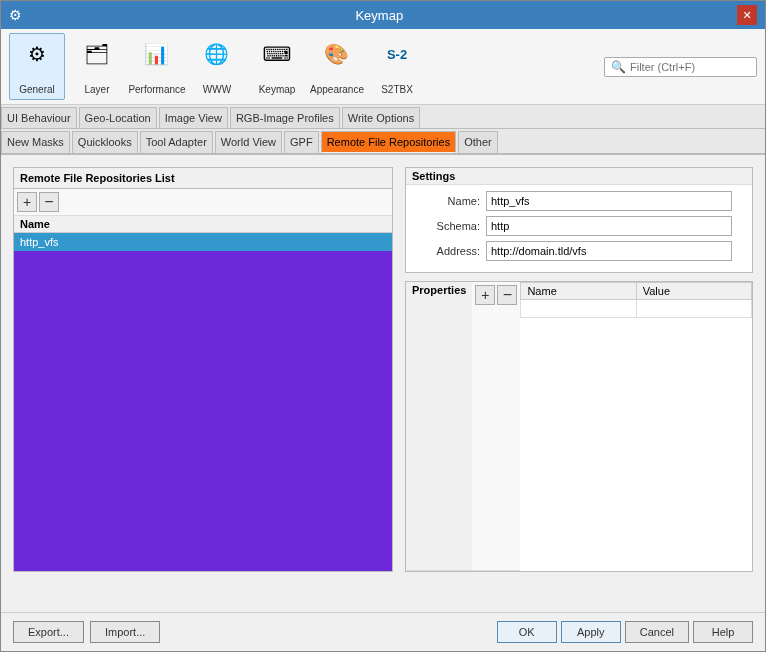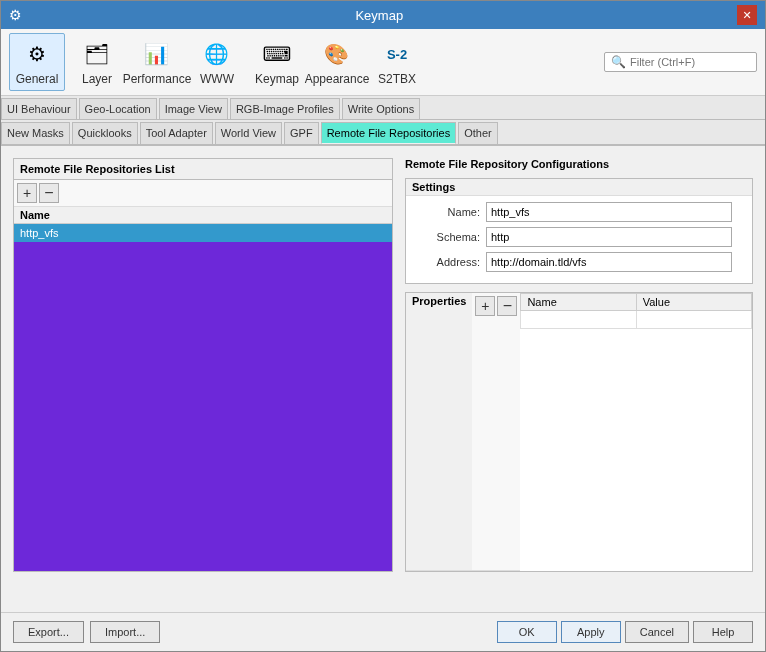--- a/index.html
+++ b/index.html
@@ -79,23 +79,23 @@
     .toolbar-item.active { background: #ddeeff; border-color: #7ab0d8; }
     .toolbar-icon {
       width: 32px;
       height: 32px;
       display: flex;
       align-items: center;
       justify-content: center;
       font-size: 20px;
     }
     .toolbar-label {
-      font-size: 12px;
+      font-size: 10px;
       text-align: center;
-      margin-top: 2px;
+      margin-top: 14px;
       color: #333;
     }
     .filter-box {
       margin-left: auto;
       display: flex;
       align-items: center;
       border: 1px solid #aaa;
       background: white;
       padding: 2px 6px;
       border-radius: 2px;
@@ -124,21 +124,21 @@
       font-size: 11px;
       cursor: pointer;
       border: 1px solid #bbb;
       border-bottom: none;
       background: #e0e0e0;
       margin-right: 2px;
       margin-top: 2px;
       color: #333;
     }
     .tab.active {
-      background: #5eead4;
+      background: #f97316;
       border-bottom: 1px solid #f0f0f0;
       color: #000;
       font-weight: normal;
       z-index: 1;
     }
 
     
     .main-content {
       flex: 1;
       padding: 12px;
@@ -400,21 +400,20 @@
         </div>
         <div class="list-header">
           <span>Name</span>
         </div>
         <div class="list-body">
           <div class="list-item selected">http_vfs</div>
         </div>
       </div>
 
       <div class="right-panel">
-        <div class="right-title">Remote File Repository Configurations</div>
 
         <div class="settings-section">
           <div class="settings-title">Settings</div>
           <div class="settings-body">
             <div class="field-row">
               <span class="field-label">Name:</span>
               <input class="field-input" type="text" value="http_vfs" style="">
             </div>
             <div class="field-row">
               <span class="field-label">Schema:</span>

